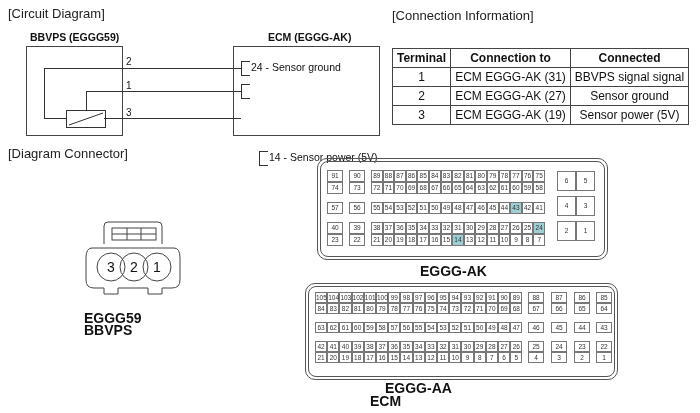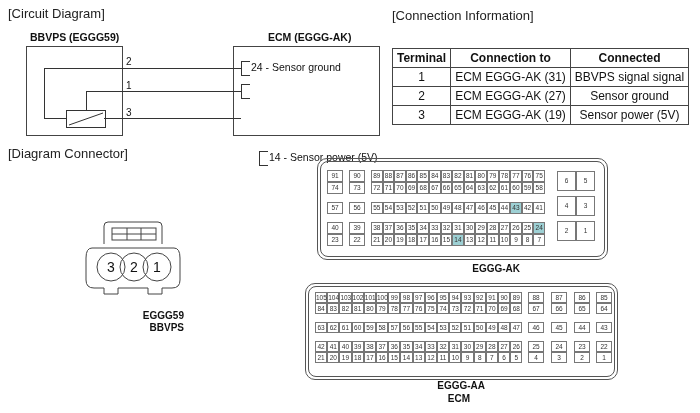--- a/index.html
+++ b/index.html
@@ -12,21 +12,21 @@
   .pin-label{font-size:10px;position:absolute;white-space:nowrap;}
   .ecm-term{position:absolute;font-size:10.5px;white-space:nowrap;}
   .term-bracket{display:inline-block;width:8px;height:13px;border-left:1px solid #333;border-top:1px solid #333;border-bottom:1px solid #333;vertical-align:middle;margin-right:1px;}
   table.conn{border-collapse:collapse;font-size:12px;}
   table.conn th,table.conn td{border:1px solid #444;padding:0 4px;height:18px;text-align:center;white-space:nowrap;}
   table.conn th{font-weight:bold;}
   .cell{position:absolute;border:1px solid #777;box-sizing:border-box;font-size:6.5px;text-align:center;line-height:10px;color:#333;background:#fff;}
   .cell.hl{background:#9dd0d4;}
   .frame{position:absolute;border:1px solid #555;border-radius:10px;}
   .frame-inner{position:absolute;border:1px solid #555;border-radius:8px;}
-  .caption{position:absolute;font-size:10px;font-weight:bold;text-align:right;white-space:nowrap;}
+  .caption{position:absolute;font-size:14px;font-weight:bold;text-align:left;white-space:nowrap;}
 </style>
 </head>
 <body>
 
 <div class="abs section-title" style="left:8px;top:6px;">[Circuit Diagram]</div>
 <div class="abs section-title" style="left:392px;top:8px;">[Connection Information]</div>
 <div class="abs section-title" style="left:8px;top:146px;">[Diagram Connector]</div>
 
 <div>
   <div class="abs bold-label" style="left:30px;top:31px;">BBVPS (EGGG59)</div>

